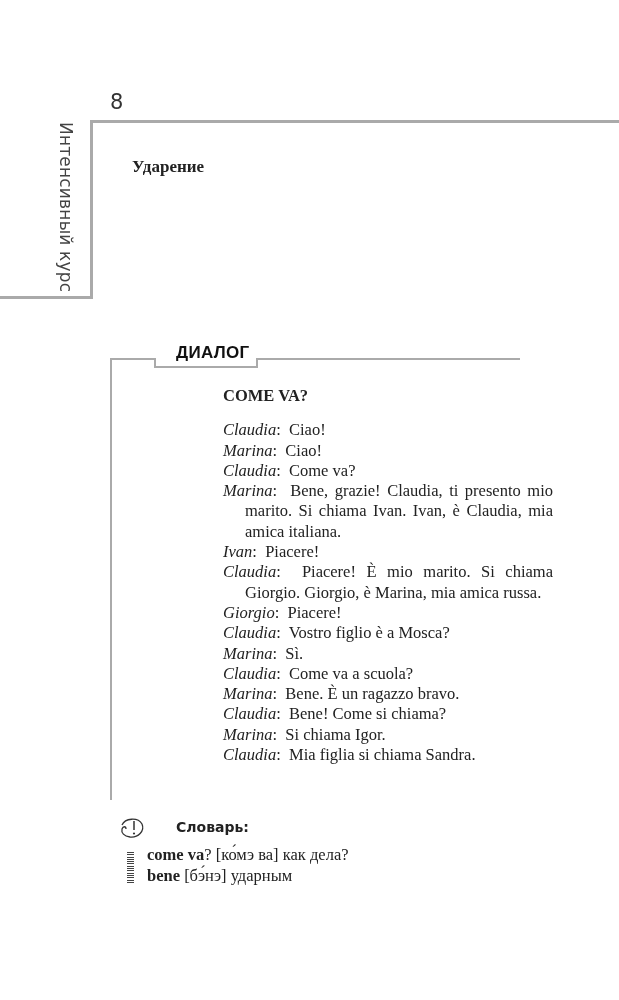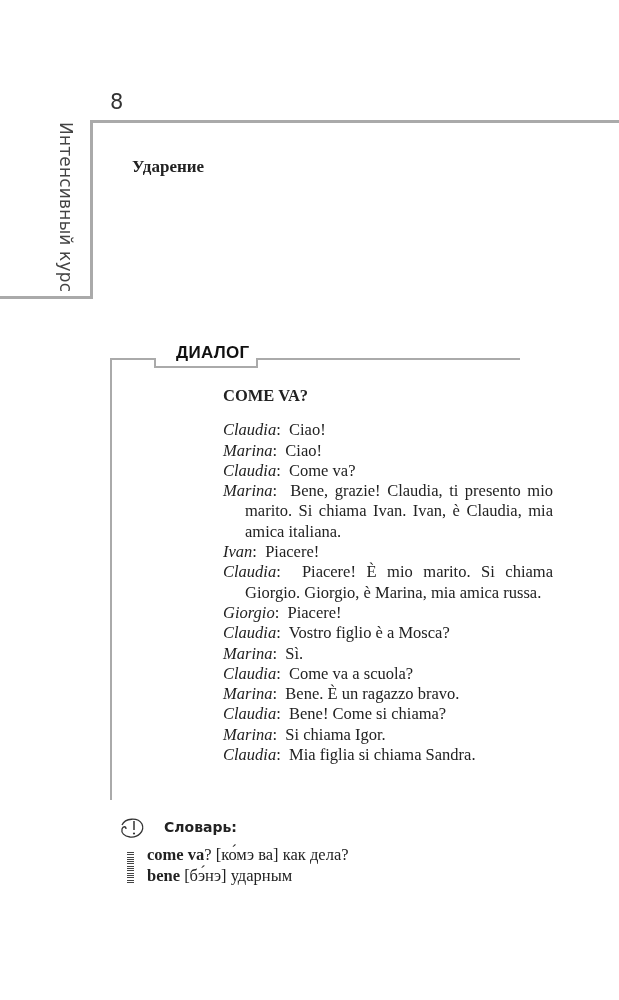--- a/index.html
+++ b/index.html
@@ -43,21 +43,21 @@
   .dialog {
     position: absolute; left: 180px; top: 386px; width: 330px;
     font-size: 16.5px; line-height: 20.3px; margin-left: 43px;
   }
   .dialog h4 { margin: 0 0 14px 0; font-size: 16.5px; font-weight: bold; }
   .line { text-align: justify; padding-left: 22px; text-indent: -22px; }
   .speaker { font-style: italic; }
 
   .vocab-icon { position: absolute; left: 116px; top: 816px; }
   .vocab-title {
-    position: absolute; left: 164px; top: 819px; font-family: "DejaVu Sans", sans-serif;
+    position: absolute; left: 176px; top: 819px; font-family: "DejaVu Sans", sans-serif;
     font-size: 14px; font-weight: bold; color: #222;
   }
   .vocab-bar { position: absolute; left: 127px; top: 852px; width: 7px; }
   .vocab-bar div { height: 1px; background: #444; margin-bottom: 1.3px; }
   .vocab {
     position: absolute; left: 147px; top: 845px; font-size: 16.5px; line-height: 20.5px;
   }
   .vocab b { font-weight: bold; }
 </style>
 </head>

